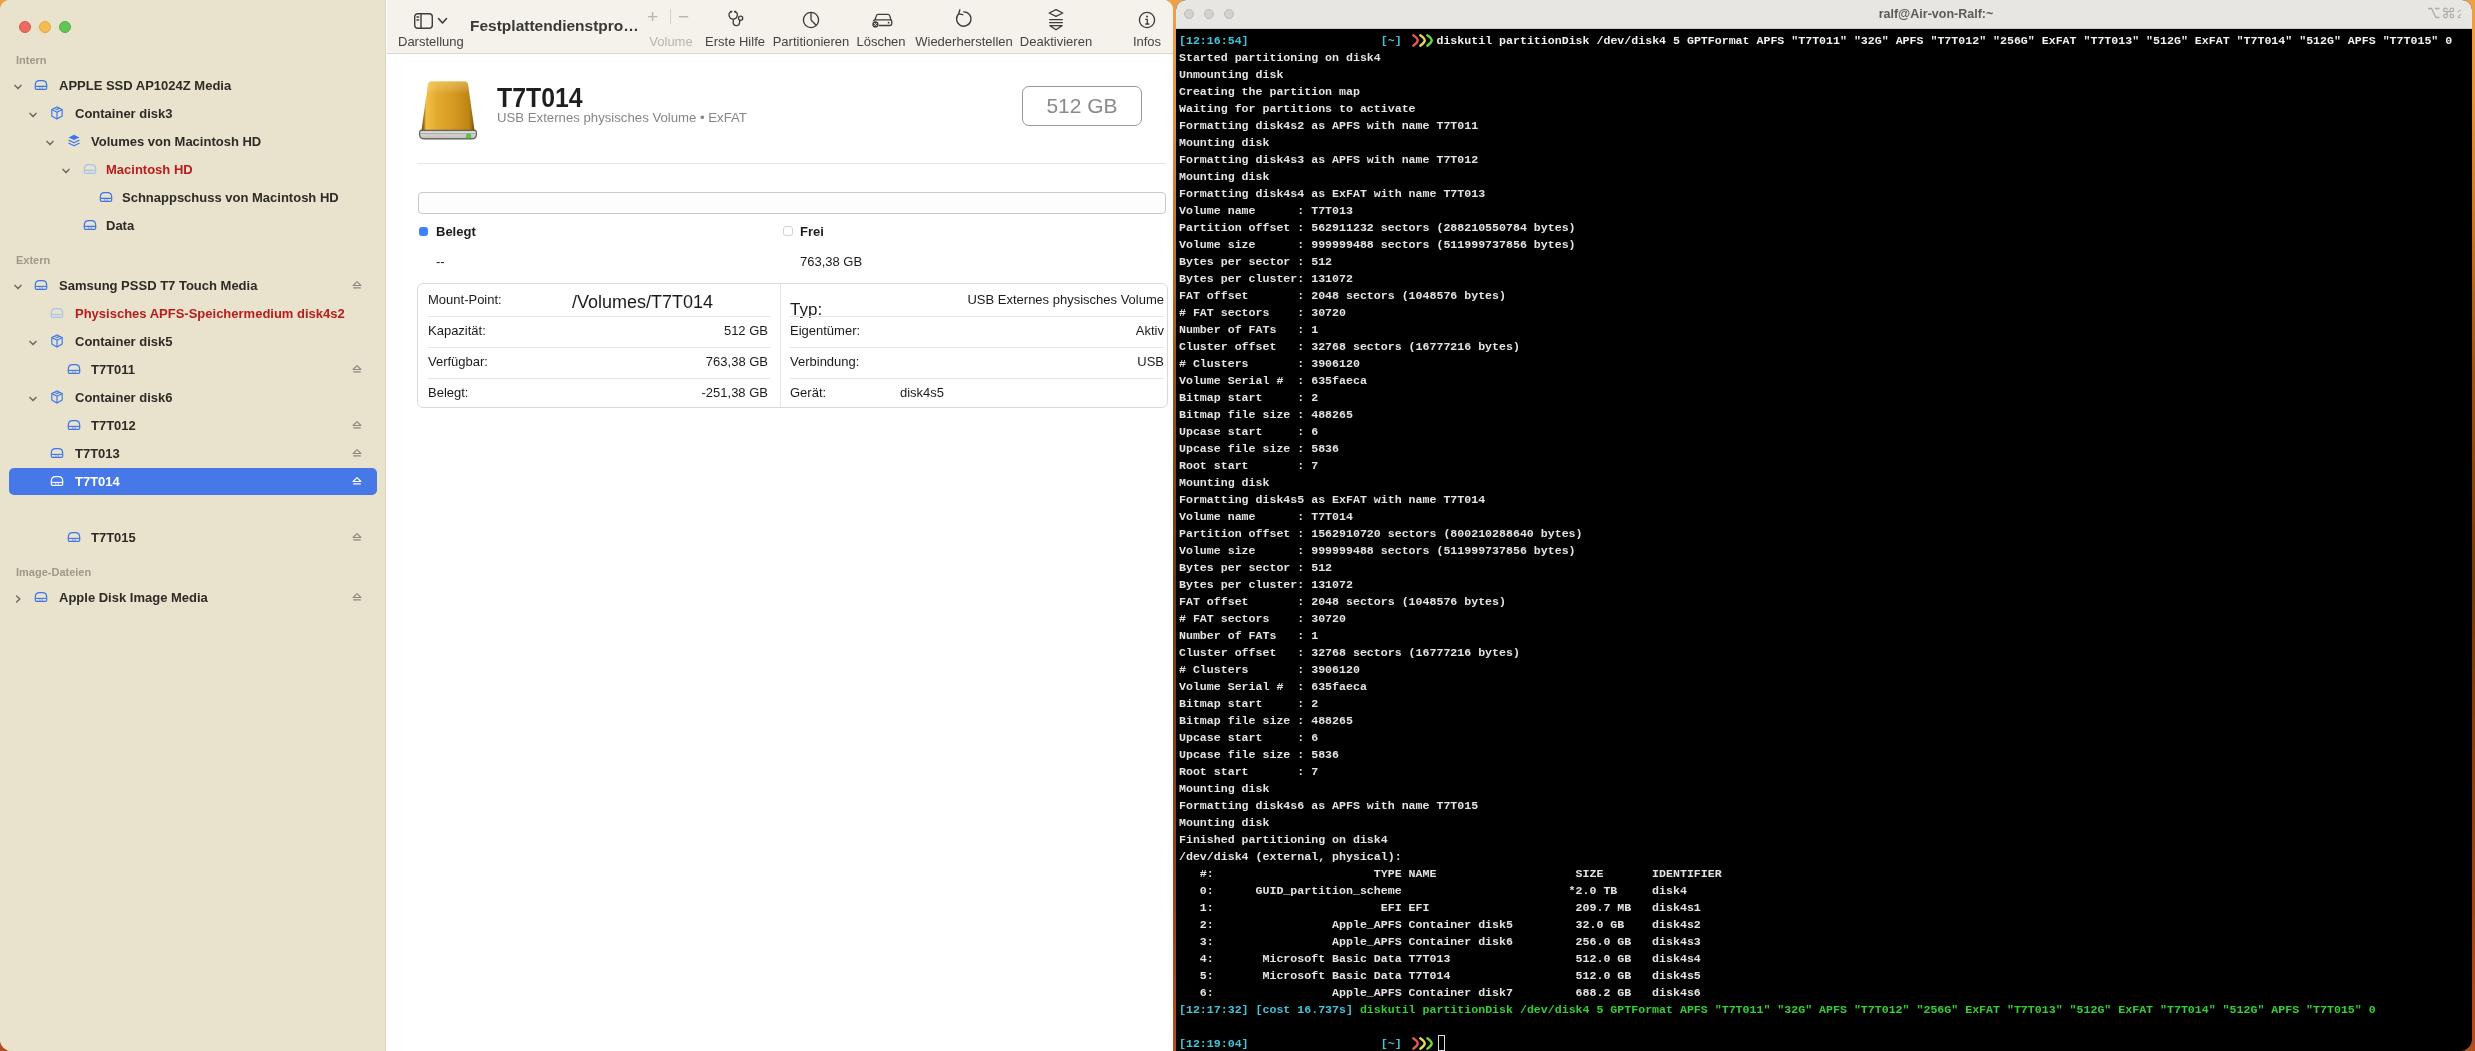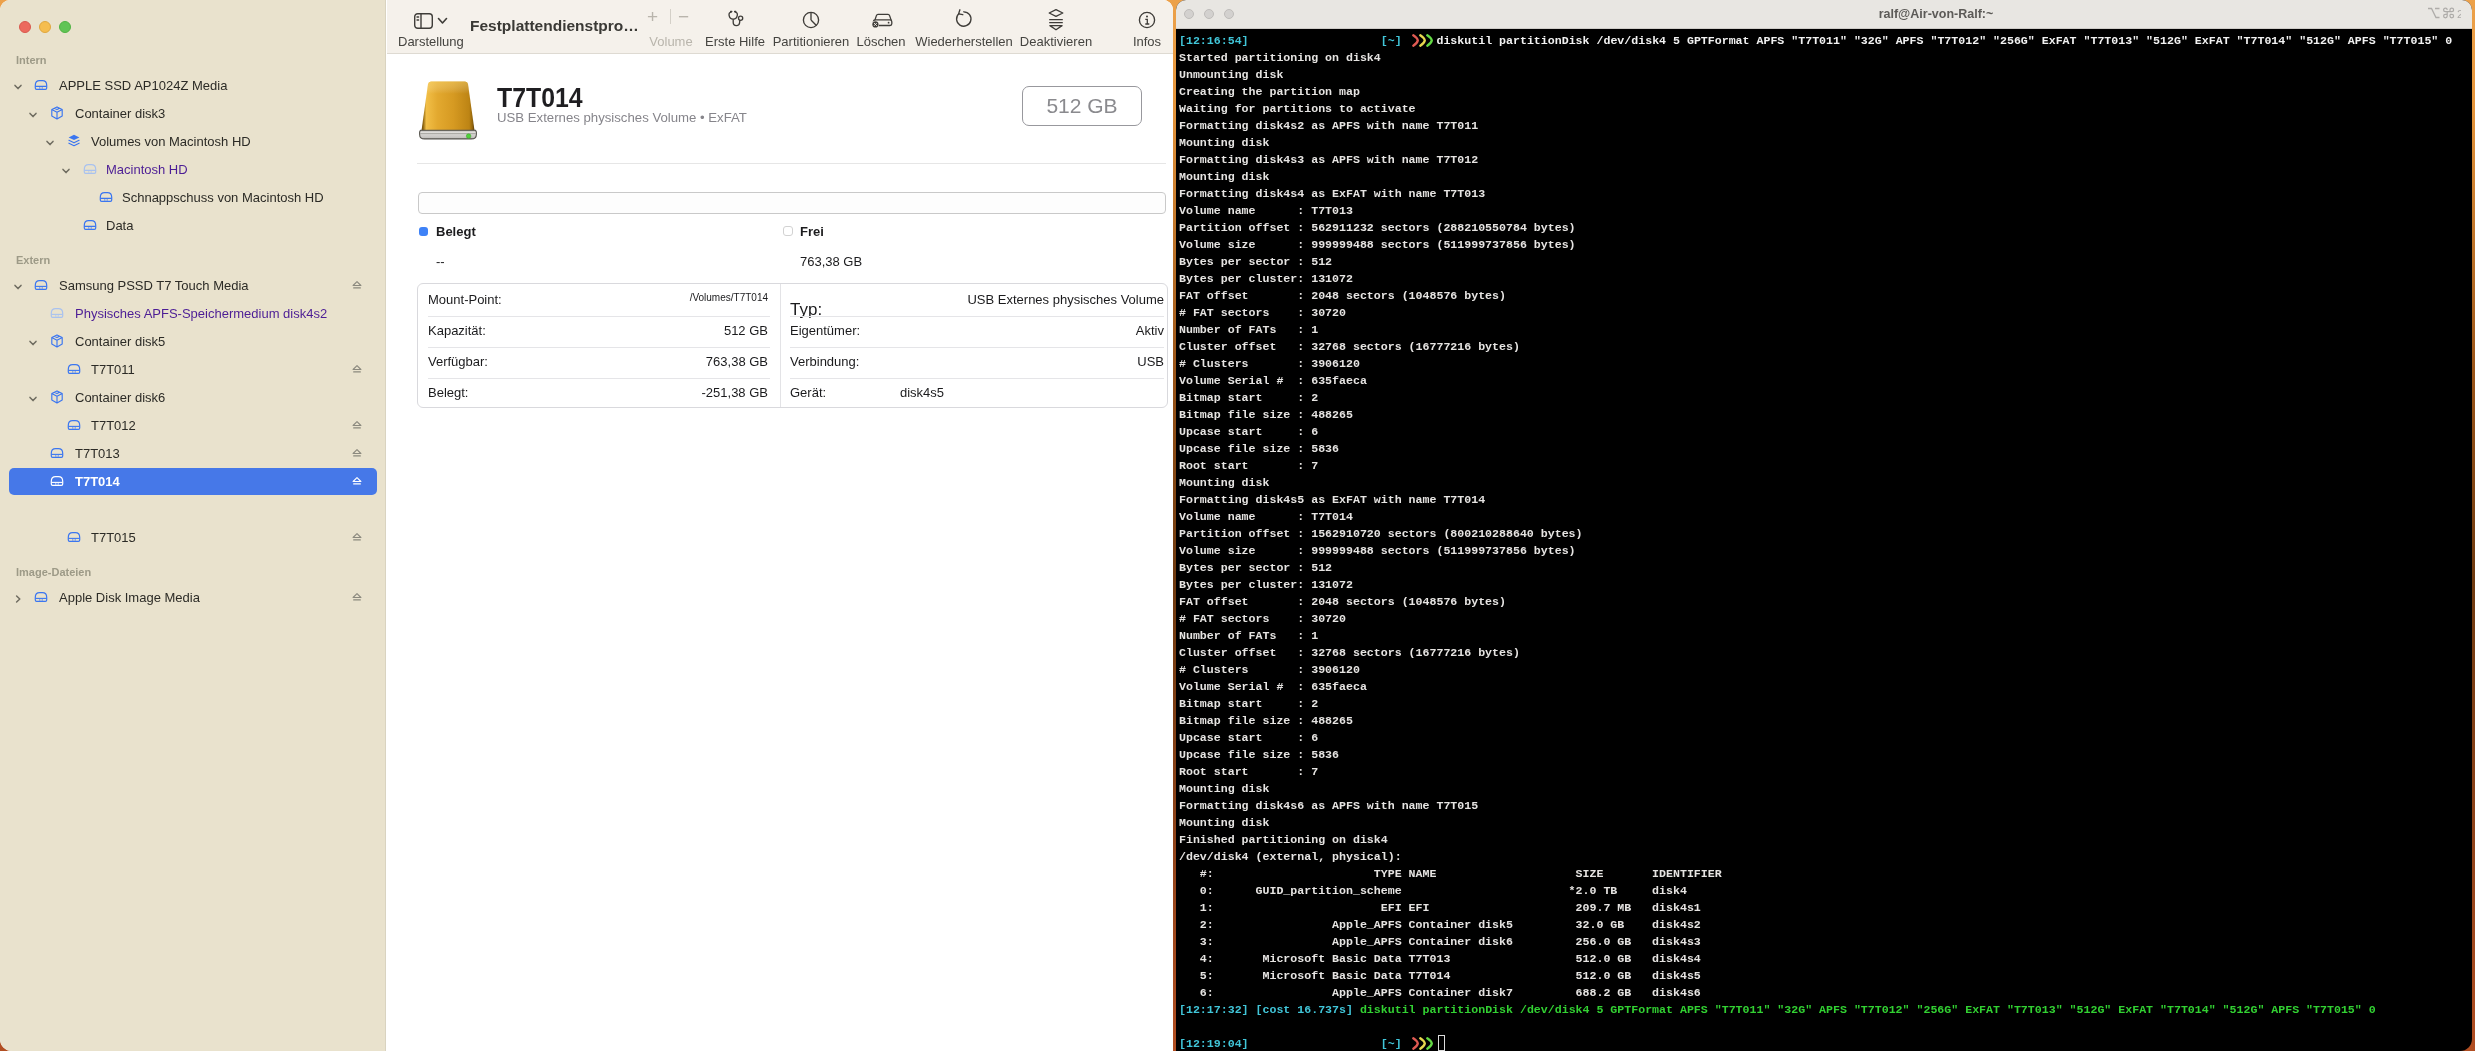--- a/index.html
+++ b/index.html
@@ -1,21 +1,21 @@
 <!DOCTYPE html>
 <html><head><meta charset="utf-8"><style>
 * { margin:0; padding:0; box-sizing:border-box; }
 html,body { width:2475px; height:1051px; overflow:hidden; }
 #desktop { position:relative; width:2475px; height:1051px; background:linear-gradient(180deg,#eca14a 0%,#e4953c 10%,#9a5519 35%,#6e3a10 55%,#8f431a 80%,#b14e22 100%); font-family:"Liberation Sans",sans-serif; }
 #duwin { position:absolute; opacity:0.999; left:0; top:0; width:1173px; height:1051px; border-radius:10px 10px 0 12px; overflow:hidden; background:#fff; }
 #sidebar { position:absolute; left:0; top:0; width:386px; height:1051px; background:#e9e2cd; border-right:1px solid #d9d3c0;padding-left:40px; }
 .tl { position:absolute; top:21px; width:12px; height:12px; border-radius:50%; }
 .slabel { position:absolute; left:16px; font-size:11px; font-weight:bold; color:#9d9a87; }
-.srow { position:absolute; left:0; width:386px; height:28px; color:#2c2b26; font-size:13px; }
-.srow.dim { color:#4c1d95; }
+.srow { position:absolute; left:0; width:386px; height:28px; color:#2c2b26; font-size:13px;font-weight:bold; }
+.srow.dim { color:#b91c1c; }
 .srow.sel { color:#fff; font-weight:bold; }
 .selbg { position:absolute; left:8.5px; top:0.5px; width:368.5px; height:27px; background:#4678e8; border-radius:5px; }
 .chw { position:absolute; top:9px; width:10px; height:10px; }
 .chw svg { width:10px; height:10px; }
 .icw { position:absolute; top:6px; width:16px; height:16px; }
 .icw svg { width:16px; height:16px; }
 .stx { position:absolute; top:7px; white-space:nowrap; }
 .ejw { position:absolute; right:23px; top:8px; width:12px; height:12px; }
 .ejw svg { width:12px; height:12px; }
 .srow.sel .ejw path { stroke:#fff; }
@@ -343,21 +343,21 @@
   <div style="position:absolute;left:418px;top:192px;width:748px;height:22px;border:1px solid #c9c9c9;border-radius:4px;background:#fdfdfd"></div>
   <div style="position:absolute;left:419px;top:227px;width:9px;height:9px;border-radius:3px;background:#3e82f7"></div>
   <div style="position:absolute;left:436px;top:224px;font-size:13px;font-weight:bold;color:#1c1c1e">Belegt</div>
   <div style="position:absolute;left:436px;top:254px;font-size:13px;color:#1c1c1e">--</div>
   <div style="position:absolute;left:783px;top:226px;width:9.5px;height:9.5px;border-radius:3px;background:#fff;border:1px solid #d2d2d2"></div>
   <div style="position:absolute;left:800px;top:224px;font-size:13px;font-weight:bold;color:#1c1c1e">Frei</div>
   <div style="position:absolute;left:800px;top:254px;font-size:13px;color:#1c1c1e">763,38 GB</div>
   <div style="position:absolute;left:417px;top:283px;width:751px;height:125px;border:1px solid #d9d9dd;border-radius:6px"></div>
   <div style="position:absolute;left:780px;top:284px;width:1px;height:123px;background:#e3e3e6"></div>
 <div style="position:absolute;left:428px;top:292px;font-size:13px;color:#1b1b1d">Mount-Point:</div>
-<div style="position:absolute;left:560px;top:292px;width:208px;text-align:right;font-size:10px;color:#1b1b1d">/Volumes/T7T014</div>
+<div style="position:absolute;left:572px;top:292px;width:208px;text-align:left;font-size:18px;color:#1b1b1d">/Volumes/T7T014</div>
 <div style="position:absolute;left:790px;top:300px;font-size:17px;color:#1b1b1d">Typ:</div>
 <div style="position:absolute;left:900px;top:292px;width:264px;text-align:right;font-size:13px;color:#1b1b1d">USB Externes physisches Volume</div>
 <div style="position:absolute;left:428px;top:323px;font-size:13px;color:#1b1b1d">Kapazität:</div>
 <div style="position:absolute;left:560px;top:323px;width:208px;text-align:right;font-size:13px;color:#1b1b1d">512 GB</div>
 <div style="position:absolute;left:790px;top:323px;font-size:13px;color:#1b1b1d">Eigentümer:</div>
 <div style="position:absolute;left:900px;top:323px;width:264px;text-align:right;font-size:13px;color:#1b1b1d">Aktiv</div>
 <div style="position:absolute;left:428px;top:354px;font-size:13px;color:#1b1b1d">Verfügbar:</div>
 <div style="position:absolute;left:560px;top:354px;width:208px;text-align:right;font-size:13px;color:#1b1b1d">763,38 GB</div>
 <div style="position:absolute;left:790px;top:354px;font-size:13px;color:#1b1b1d">Verbindung:</div>
 <div style="position:absolute;left:900px;top:354px;width:264px;text-align:right;font-size:13px;color:#1b1b1d">USB</div>

